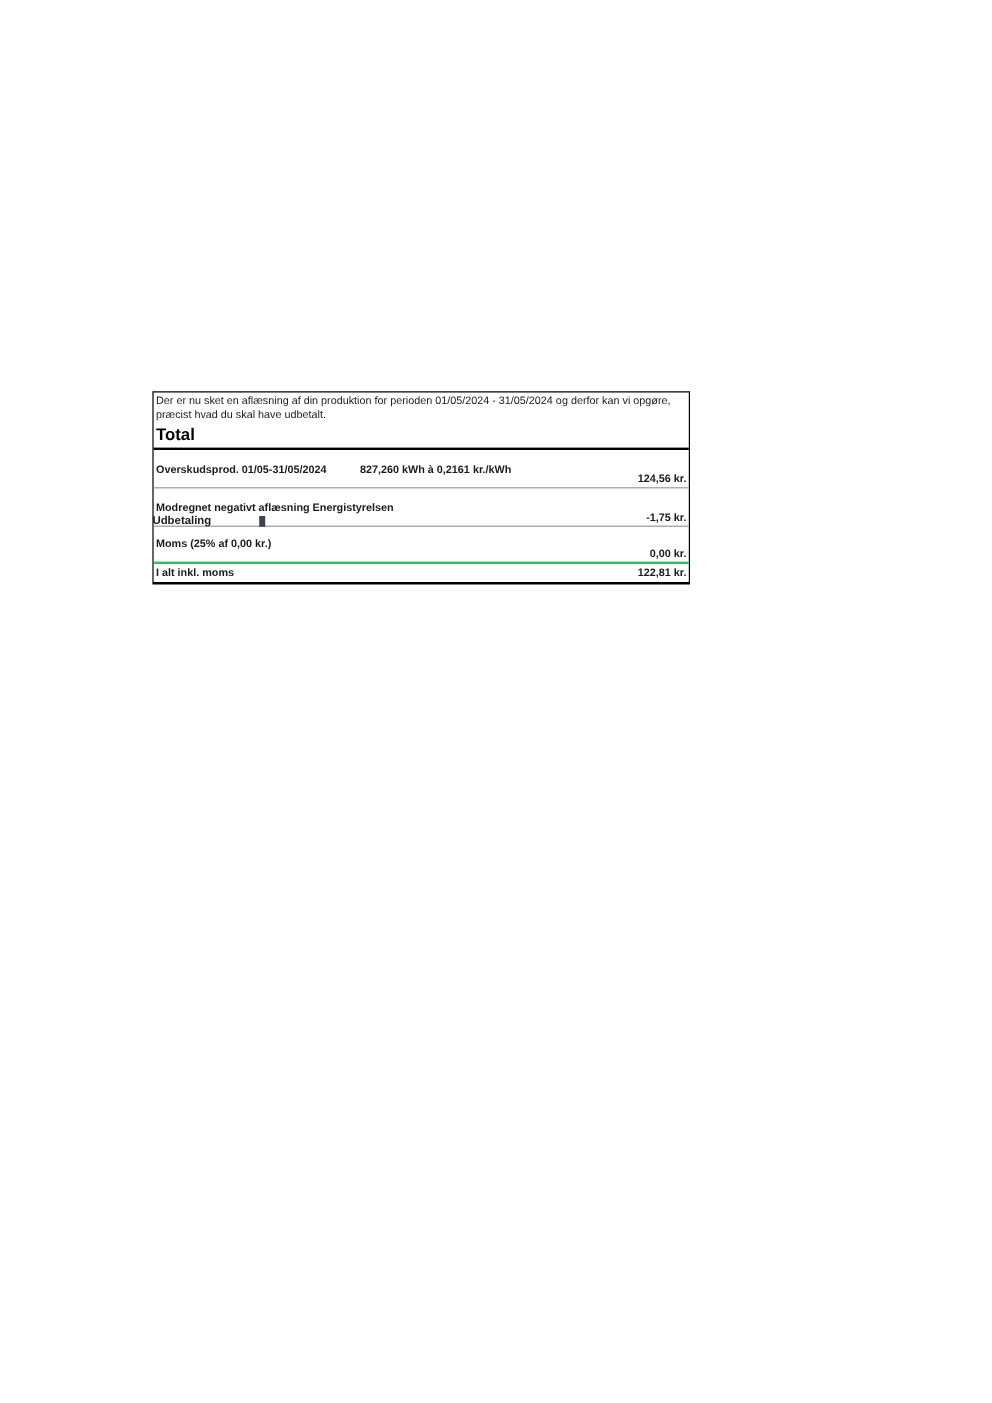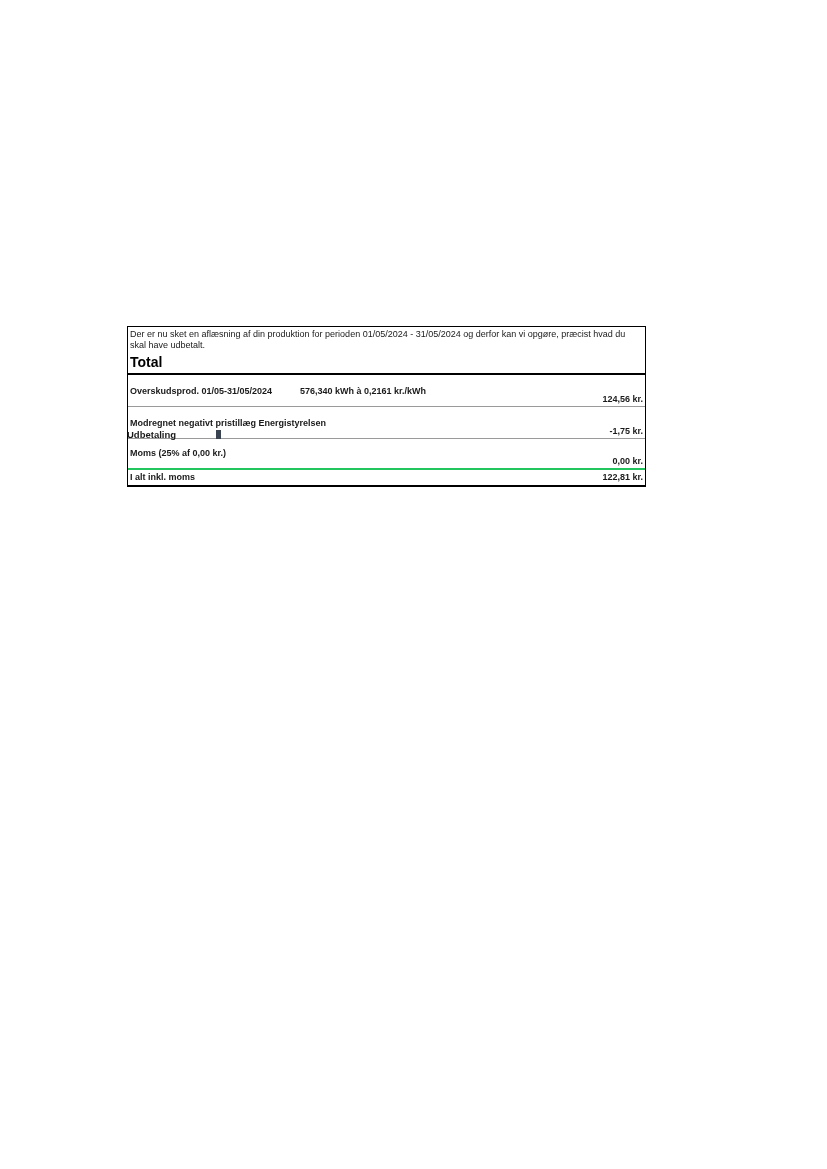--- a/index.html
+++ b/index.html
@@ -14,21 +14,21 @@
   .page {
     position: absolute;
     left: 0; top: 0;
     width: 827px; height: 1169px;
     background: #ffffff;
   }
   .statement {
     position: absolute;
     left: 127px;
     top: 326px;
-    width: 519px;
+    width: 448px;
     border: 1px solid #000000;
     border-bottom: 2px solid #000000;
     background: #ffffff;
   }
   .intro {
     font-size: 9px;
     line-height: 11px;
     padding: 2px 3px 1px 2px;
     color: #1a1a1a;
   }
@@ -94,26 +94,26 @@
   <div class="statement">
 
     <div class="intro">Der er nu sket en aflæsning af din produktion for perioden 01/05/2024 - 31/05/2024 og derfor kan vi opgøre, præcist hvad du skal have udbetalt.</div>
 
     <div class="section-title">Total</div>
 
     <div class="rows">
 
       <div class="row">
         <span class="label">Overskudsprod. 01/05-31/05/2024</span>
-        <span class="detail">576,340 kWh à 0,2161 kr./kWh</span>
+        <span class="detail">827,260 kWh à 0,2161 kr./kWh</span>
         <span class="amount">124,56 kr.</span>
       </div>
 
       <div class="row">
-        <span class="label">Modregnet negativt pristillæg Energistyrelsen</span>
+        <span class="label">Modregnet negativt aflæsning Energistyrelsen</span>
         <span class="detail"></span>
         <span class="amount">-1,75 kr.</span>
       </div>
 
       <div class="row compact">
         <span class="label">Moms (25% af 0,00 kr.)</span>
         <span class="detail"></span>
         <span class="amount">0,00 kr.</span>
       </div>
 

